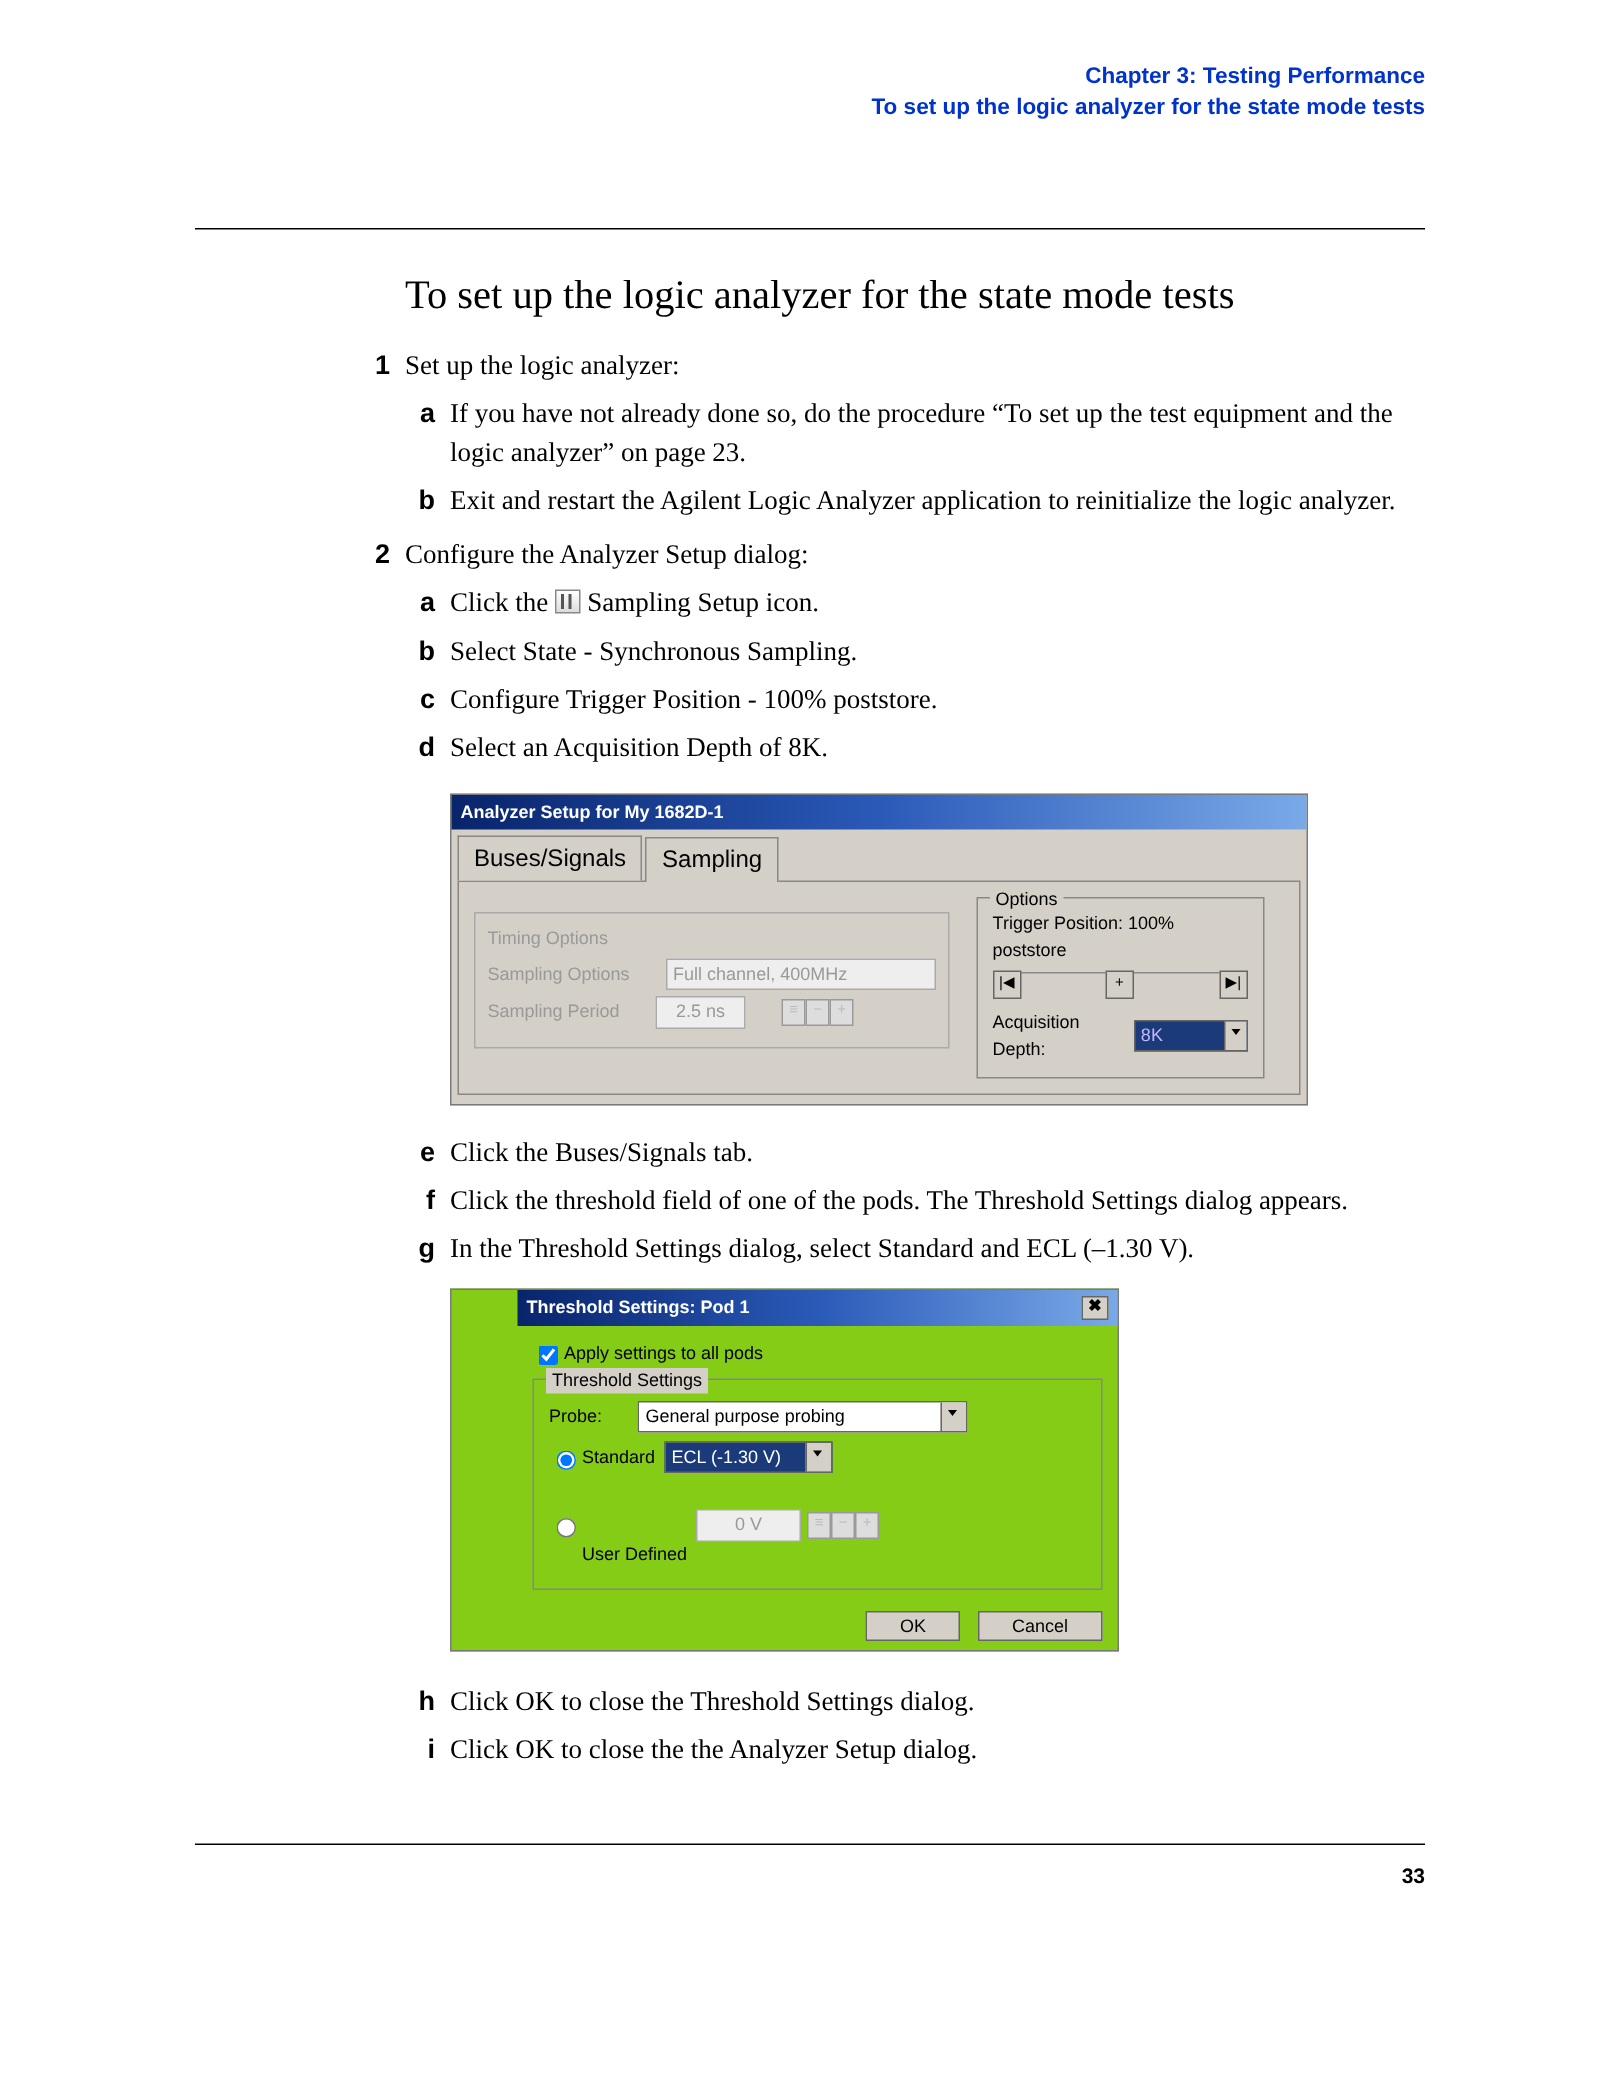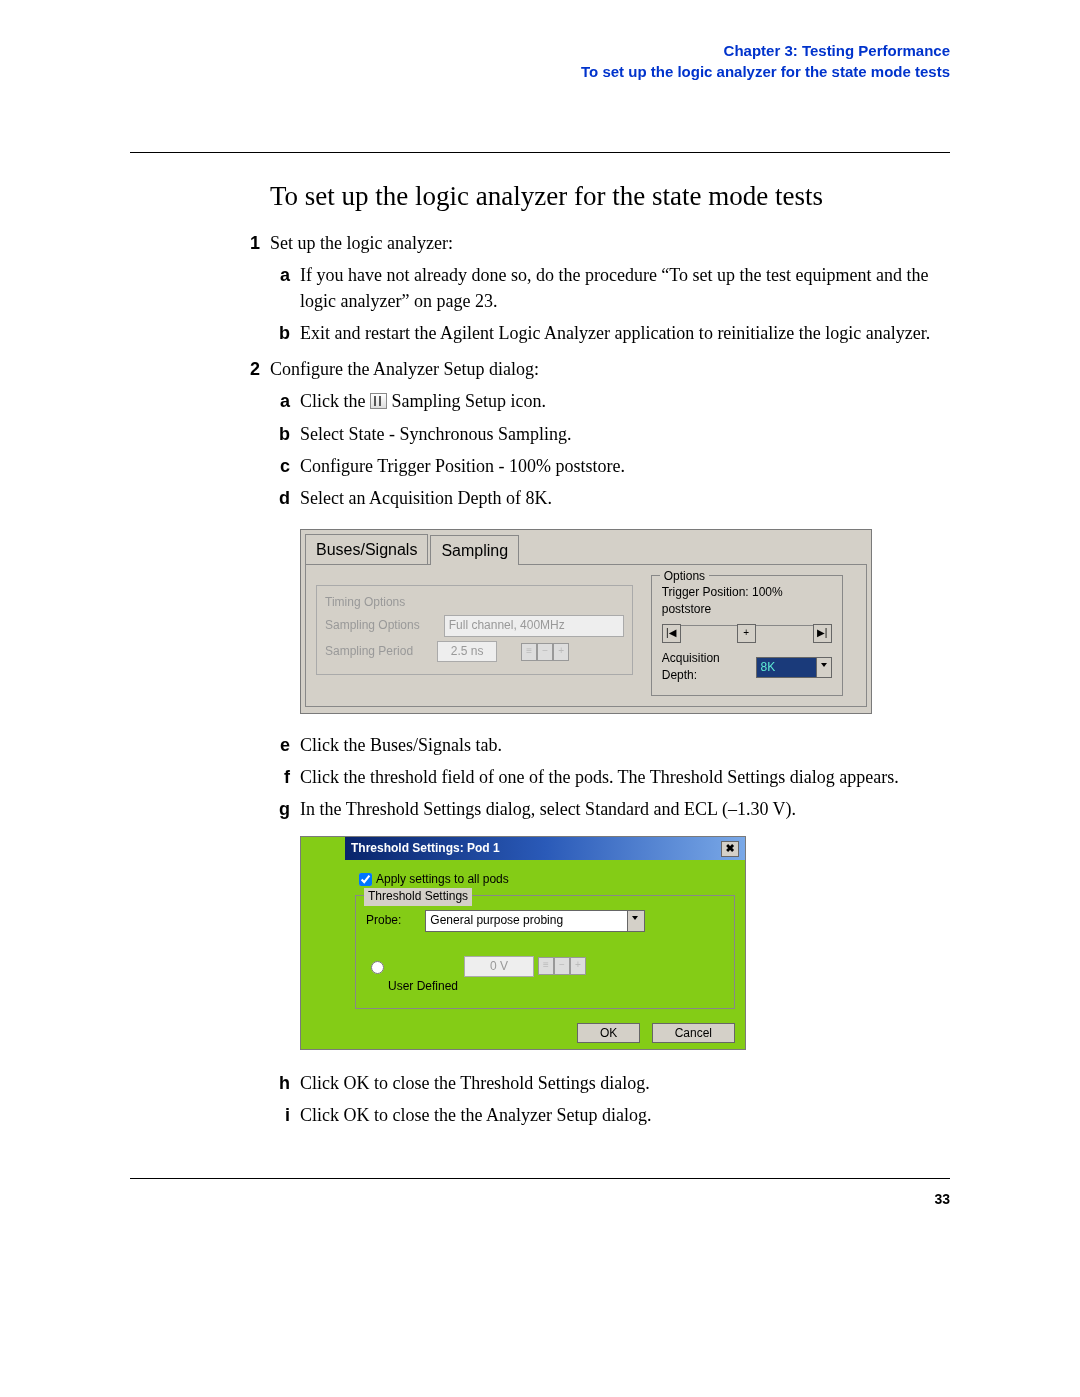--- a/index.html
+++ b/index.html
@@ -148,21 +148,21 @@
   .slider-btn {
     position:absolute; width:17px; height:17px; border:1px solid #666;
     background:#d4d0c8; text-align:center; line-height:15px; font-size:10px;
     top:-2px;
   }
   .slider-btn.l { left:0; }
   .slider-btn.m { left:75px; }
   .slider-btn.r { right:0; }
   .acq-depth-row { display:flex; align-items:center; margin-top:10px; font-size:12px;}
   .combo {
-    border:1px solid #666; background:#1a3a7a; color:#5eead4;
+    border:1px solid #666; background:#1a3a7a; color:#c4b5fd;
     padding:1px 14px 1px 4px; width:60px; position:relative; font-size:12px;
     display:inline-block;
   }
   .combo .arrow {
     position:absolute; right:0; top:0; width:14px; height:100%;
     background:#d4d0c8; border-left:1px solid #666;
   }
   .combo .arrow::after{
     content:""; position:absolute; left:4px; top:5px;
     border-left:3px solid transparent; border-right:3px solid transparent;
@@ -286,20 +286,21 @@
         <div class="sub-letter">c</div>
         <div class="sub-text">Configure Trigger Position - 100% poststore.</div>
       </div>
       <div class="subitem">
         <div class="sub-letter">d</div>
         <div class="sub-text">Select an Acquisition Depth of 8K.</div>
       </div>
     </div>
 
     <div class="dialog1">
+      <div class="titlebar">Analyzer Setup for My 1682D-1</div>
       <div class="tabs">
         <div class="tab">Buses/Signals</div>
         <div class="tab active">Sampling</div>
       </div>
       <div class="tab-body">
         <div>
           <div class="gb-timing">
             <span class="gb-title">Timing Options</span>
             <div class="fieldrow">
               <span>Sampling Options</span>
@@ -363,20 +364,28 @@
         <div class="gb-thresh">
           <span class="gb-title">Threshold Settings</span>
           <div class="fieldrow">
             <span>Probe:</span>
             <span class="probe-select">
               <span>General purpose probing</span>
               <span class="arrow"></span>
             </span>
           </div>
           <div class="radio-line" style="margin-top:6px;">
+            <input type="radio" checked="" style="">
+            <span style="margin-right:6px;">Standard</span>
+            <span class="std-combo">
+              <span>ECL (-1.30 V)</span>
+              <span class="arrow"></span>
+            </span>
+          </div>
+          <div class="radio-line" style="margin-top:6px;">
             <input type="radio" style="">
             <span style="margin-right:6px;margin-top:40px;">User Defined</span>
             <span class="ud-box">0 V</span>
             <span class="spin-btns" style="margin-left:4px;">
               <span class="spin-btn">≡</span>
               <span class="spin-btn">−</span>
               <span class="spin-btn">+</span>
             </span>
           </div>
         </div>

